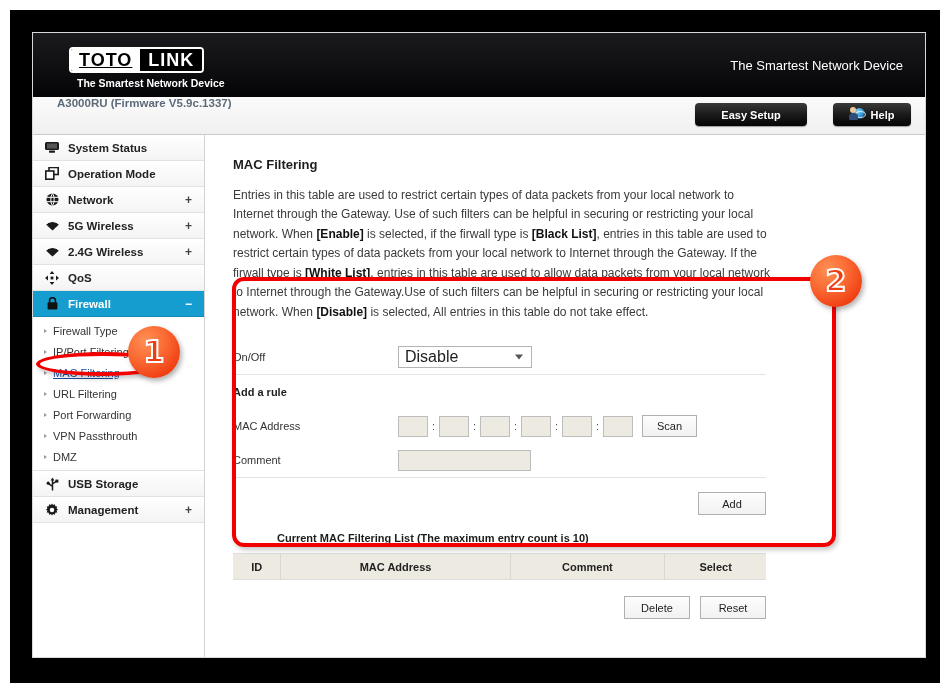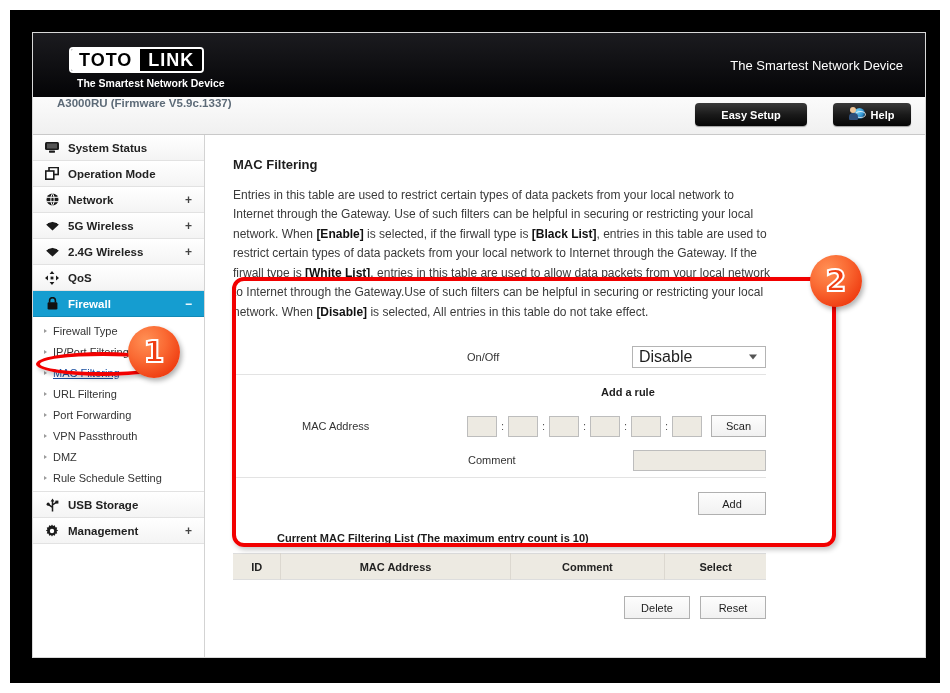--- a/index.html
+++ b/index.html
@@ -31,20 +31,21 @@
     height: 64px;
     background: linear-gradient(180deg,#1b1b1f 0%, #111114 45%, #040406 100%);
   }
   #logo-box {
     position: absolute; left: 36px; top: 14px;
     border: 2px solid #ffffff;
     border-radius: 4px;
     display: flex; align-items: stretch;
     overflow: hidden;
     height: 26px;
+    text-decoration: underline;
   }
   #logo-toto {
     background: #ffffff; color: #000000;
     font-size: 18px; font-weight: bold; letter-spacing: 1px;
     padding: 0 8px; display:flex; align-items:center; line-height: 1;
   }
   #logo-link {
     background: #000000; color: #ffffff;
     font-size: 18px; font-weight: bold; letter-spacing: 1px;
     padding: 0 8px; display:flex; align-items:center; line-height: 1;
@@ -169,21 +170,21 @@
   #page-title { font-size: 13px; font-weight: bold; color: #1d1d1d; }
   #page-desc {
     margin-top: 14px;
     font-size: 12px; line-height: 1.62; color: #3a3a3a;
     max-width: 540px; text-align: left;
   }
   #page-desc b { font-weight: bold; color: #111111; }
 
   
   #panel { position: relative; margin-top: 18px; width: 533px; }
-  .row { display: flex; align-items: center; min-height: 34px; justify-content: flex-end; }
+  .row { display: flex; align-items: center; min-height: 34px; }
   .row-label {
     width: 165px; flex: none;
     font-size: 11px; color: #333333;
   }
   .row-label.bold { font-weight: bold; color:#1d1d1d; }
   .hr { border-top: 1px solid #e3e3e3; height: 0; }
 
   select.ui-select, .ui-select {
     width: 134px; height: 22px;
     border: 1px solid #b4b4b4;
@@ -419,24 +420,20 @@
             <span class="bullet"></span>
             <span class="sub-label">Port Forwarding</span>
           </div>
           <div class="subnav-item">
             <span class="bullet"></span>
             <span class="sub-label">VPN Passthrouth</span>
           </div>
           <div class="subnav-item">
             <span class="bullet"></span>
             <span class="sub-label">DMZ</span>
-          </div>
-          <div class="subnav-item">
-            <span class="bullet"></span>
-            <span class="sub-label">Rule Schedule Setting</span>
           </div>
         </div>
 
         <div class="nav-item">
           <span class="nav-icon">
             <svg width="13" height="14" viewBox="0 0 13 14">
                 <path d="M6.5 13.5 V2.5 M6.5 7 L10.5 4.2 M6.5 9.4 L2.6 6.6" stroke="currentColor" stroke-width="1.5" fill="none"></path>
                 <path d="M6.5 0.5 L8.4 3.4 H4.6 Z" fill="currentColor"></path>
                 <circle cx="2.2" cy="6.2" r="1.6" fill="currentColor"></circle>
                 <rect x="9.4" y="2.6" width="3" height="3" fill="currentColor"></rect>

